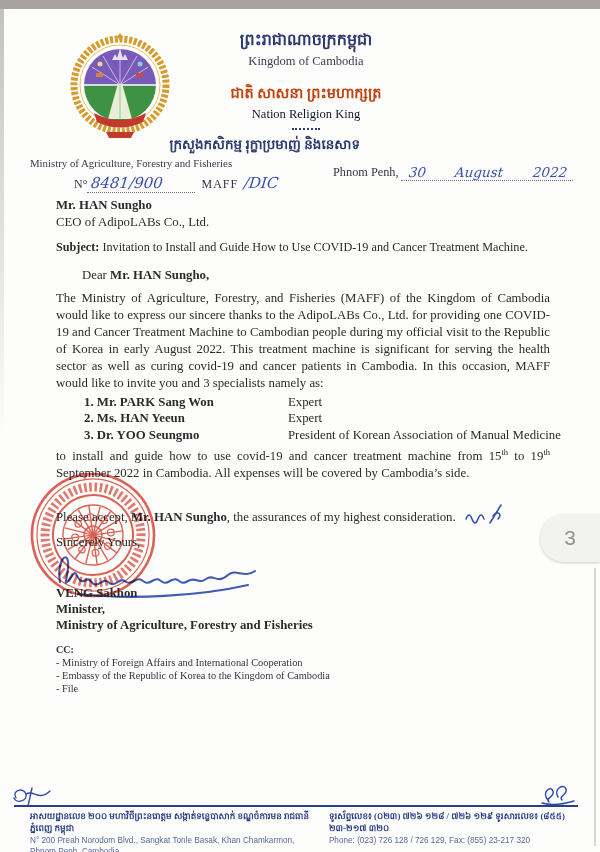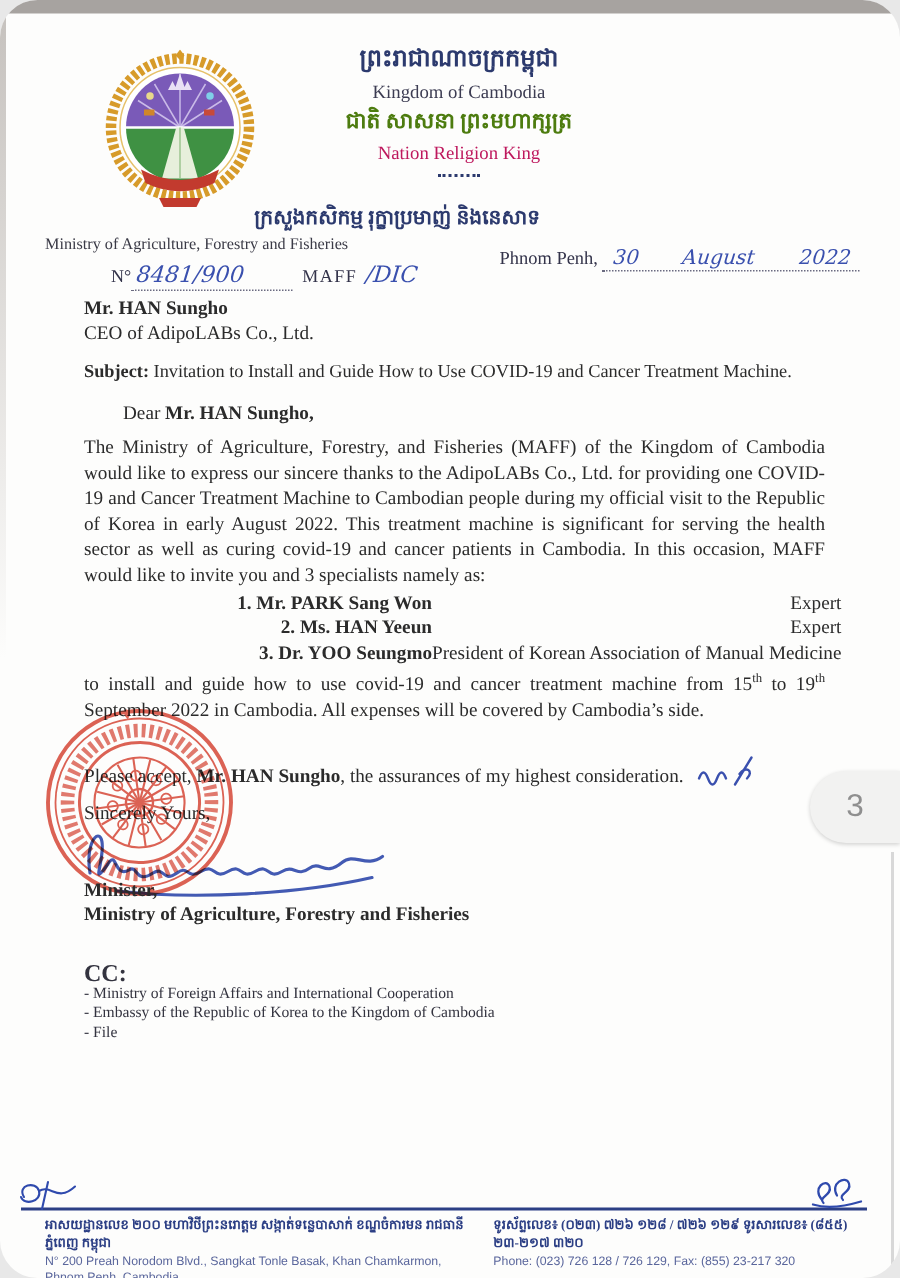--- a/index.html
+++ b/index.html
@@ -1,38 +1,38 @@
 <!DOCTYPE html>
 <html><head>
 <meta charset="utf-8">
 <style>
   * { margin:0; padding:0; box-sizing:border-box; }
   html,body { background:#e8e8e8; }
   .page {
     position:relative; width:600px; height:852px; margin:0 auto;
     background:#fdfdfc; overflow:hidden;
-    font-family:"Liberation Serif", serif; color:#2b2b2b;border-radius:25px;
+    font-family:"Liberation Serif", serif; color:#2b2b2b;
   }
   .abs { position:absolute; }
   .bold { font-weight:700; }
   .center { text-align:center; }
   .justify { text-align:justify; }
 
   
   .topbar { left:0; top:0; width:600px; height:9px; background:#a7a3a0; }
   .leftedge { left:0; top:9px; width:4px; height:430px;
     background:linear-gradient(to bottom,#c6c2be,rgba(198,194,190,0)); }
   .scanline { left:594px; top:568px; width:2px; height:278px; background:#d8d8d8; }
 
   
   .hdr { left:150px; top:29px; width:312px; }
   .hdr .k1 { font-size:16px; font-weight:700; color:#2c3a6e; line-height:22px; }
   .hdr .en1 { font-size:12.5px; color:#3c3c52; line-height:17px; margin-top:2px; }
-  .hdr .k2 { font-size:14.5px; font-weight:700; color:#4d7c0f; line-height:19px; margin-top:2px; }
-  .hdr .en2 { font-size:12.5px; color:#be185d; line-height:17px; margin-top:3px; }
+  .hdr .k2 { font-size:14.5px; font-weight:700; color:#c2410c; line-height:19px; margin-top:14px; }
+  .hdr .en2 { font-size:12.5px; color:#0f172a; line-height:17px; margin-top:3px; }
   .hdr .divider { width:28px; height:0; border-bottom:2px dotted #2c3a6e; margin:5px auto 0; }
 
   .emblem { left:70px; top:33px; }
 
   .ministry { left:30px; top:136px; width:330px; }
   .ministry .mk { font-size:13.5px; font-weight:700; color:#2c3a6e; line-height:18px;text-align:right; }
   .ministry .me { font-size:10.8px; color:#3a3a46; line-height:14px; margin-top:2px; }
   .refline { margin-top:4px; padding-left:44px; font-size:12px; color:#33334a;
     display:flex; align-items:baseline; }
   .dotted { border-bottom:1.5px dotted #6a6a80; display:inline-block; }
@@ -46,33 +46,33 @@
     font-size:12.3px; color:#33334a; }
   .dateline .fill { flex:1; display:flex; justify-content:space-between;
     padding:0 6px 0 8px; margin-left:2px; }
   .dateline .hand { font-size:13.5px; }
 
   .recipient { left:56px; top:197px; font-size:12.8px; line-height:16.5px; }
   .subject { left:56px; top:240px; width:494px; font-size:12.2px; }
   .salutation { left:56px; top:268px; font-size:12.8px;margin-left:26px; }
   .para { left:56px; top:290px; width:494px; font-size:12.8px; line-height:17px; }
   .para2 { top:448px; }
-  .speclist { left:84px; top:394px; font-size:12.8px; line-height:16.4px;text-align:right; }
+  .speclist { left:84px; top:394px; font-size:12.8px; line-height:16.4px; }
   .specrow { display:grid; grid-template-columns:204px 1fr; }
   .please { left:56px; top:503px; width:520px; font-size:12.8px; }
   .sincerely { left:56px; top:535px; font-size:12.8px; }
   sup { font-size:8.5px; vertical-align:super; line-height:0; }
 
   .stamp { left:28px; top:470px; mix-blend-mode:multiply; opacity:.82; }
   .signature { left:50px; top:540px; mix-blend-mode:multiply; }
   .inkmark { display:inline-block; vertical-align:-4px; margin-left:4px; }
 
   .sigblock { left:56px; top:586px; font-size:12.8px; font-weight:700; line-height:15.8px; }
   .ccblock { left:56px; top:643px; font-size:10.4px; line-height:13px; color:#33333f; }
-  .ccblock .cclabel { font-weight:700; font-size:16px; }
+  .ccblock .cclabel { font-weight:700; font-size:10px; }
 
   .footline { left:14px; top:805px; width:564px; height:2px; background:#2c3f85; }
   .fmark-l { left:8px; top:786px; }
   .fmark-r { left:540px; top:783px; }
   .footer { left:30px; top:810px; width:552px; display:flex; gap:14px; color:#2c3f85; }
   .footer .fcol-l { width:336px; }
   .footer .fk { font-size:8.8px; font-weight:700; line-height:12px; }
   .footer .fe { font-size:8.2px; color:#5a669c; line-height:11px; margin-top:1px;
     font-family:"Liberation Sans", sans-serif; }
 
@@ -222,20 +222,21 @@
   </svg>
 
   <svg class="abs signature" width="215" height="62" viewBox="0 0 215 62">
     <g fill="none" stroke="#2f4aad" stroke-width="2.1" stroke-linecap="round" opacity="0.9">
       <path d="M10,42 C6,18 20,8 18,28 C17,40 12,50 22,36 C28,26 26,46 36,40 C42,36 40,50 52,42 C60,37 58,49 68,42 C76,36 74,47 84,41 C94,35 92,47 102,41 C112,35 110,47 120,41 C130,35 128,47 138,41 C146,36 148,45 156,39 C164,33 166,45 178,35 C186,28 194,39 205,31"></path>
       <path d="M28,54 C80,60 150,56 198,45"></path>
     </g>
   </svg>
 
   <div class="abs sigblock">
+    <div>VENG Sakhon</div>
     <div>Minister,</div>
     <div>Ministry of Agriculture, Forestry and Fisheries</div>
   </div>
 
   <div class="abs ccblock">
     <div class="cclabel">CC:</div>
     <div>- Ministry of Foreign Affairs and International Cooperation</div>
     <div>- Embassy of the Republic of Korea to the Kingdom of Cambodia</div>
     <div>- File</div>
   </div>

